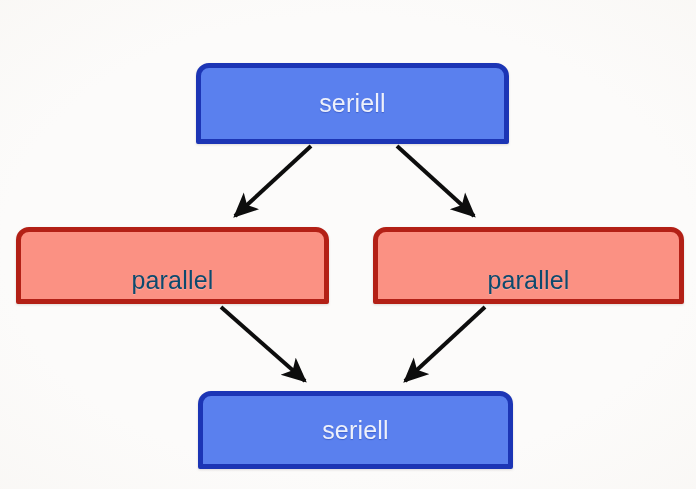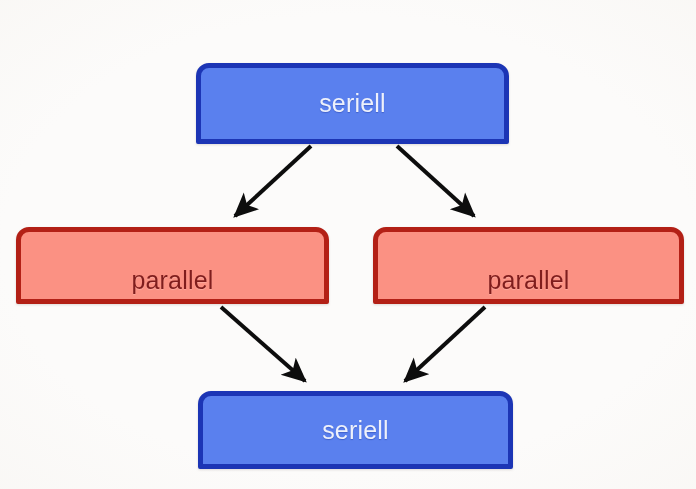--- a/index.html
+++ b/index.html
@@ -77,21 +77,21 @@
     text-shadow: 0 1px 1px rgba(20,40,140,0.35);
   }
 
   
   .node.parallel {
     background: #fb9183;
     border-color: #b32016;
     border-width: 5px;
   }
   .node.parallel .node-label {
-    color: #7f1d1d;
+    color: #0c4a6e;
     text-shadow: 0 1px 1px rgba(255,190,180,0.55);
     margin-top: 29px;
   }
 
   
   #node-seriell-top    { left: 196px; top: 63px;  width: 313px; height: 81px; }
   #node-parallel-left  { left: 16px;  top: 227px; width: 313px; height: 77px; }
   #node-parallel-right { left: 373px; top: 227px; width: 311px; height: 77px; }
   #node-seriell-bottom { left: 198px; top: 391px; width: 315px; height: 78px; }
 </style>

